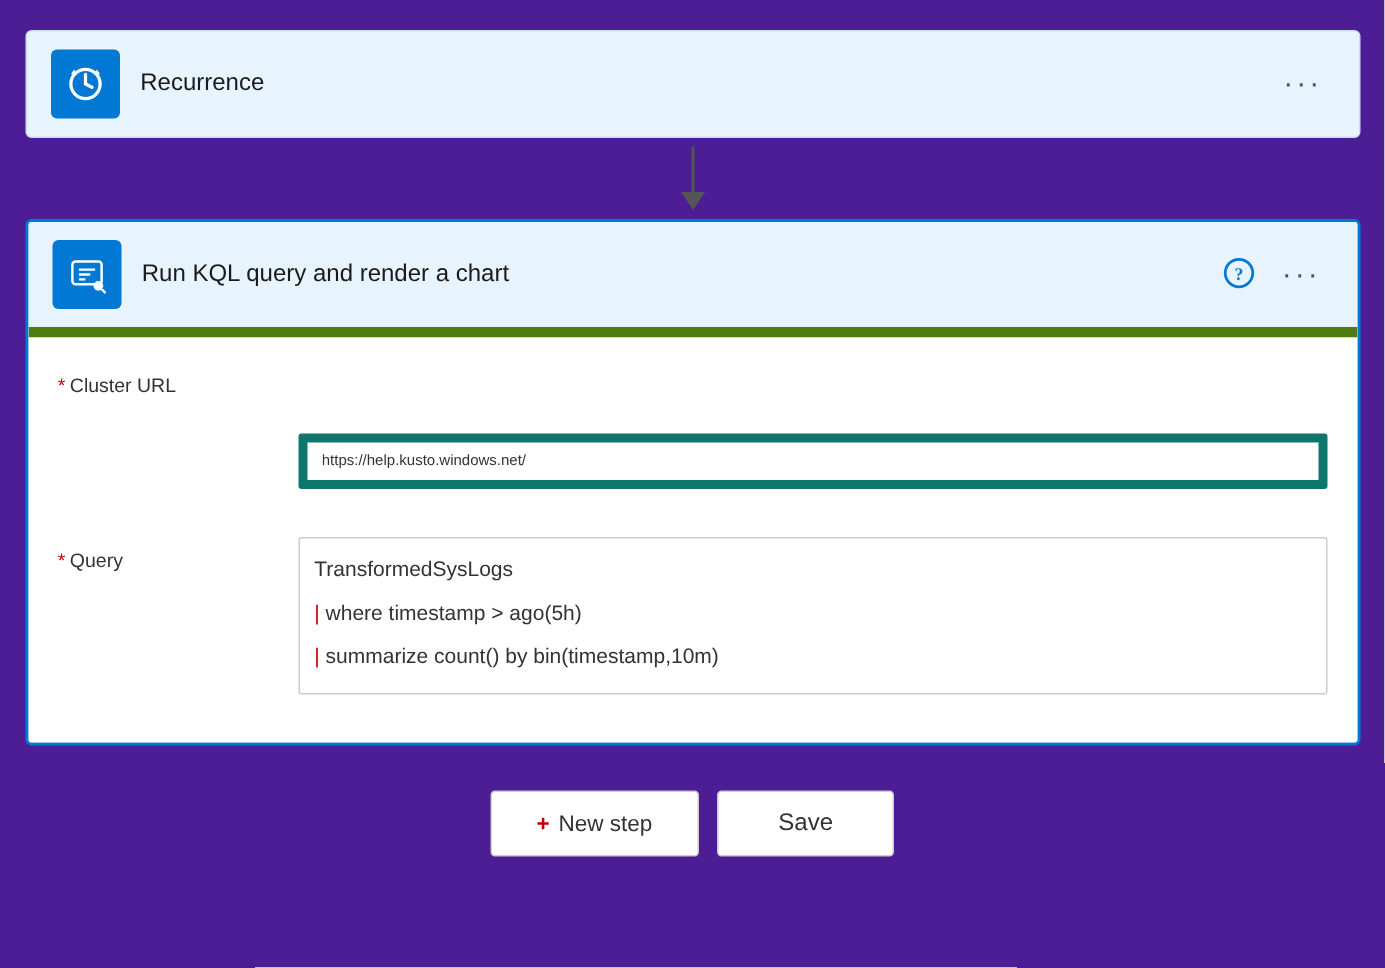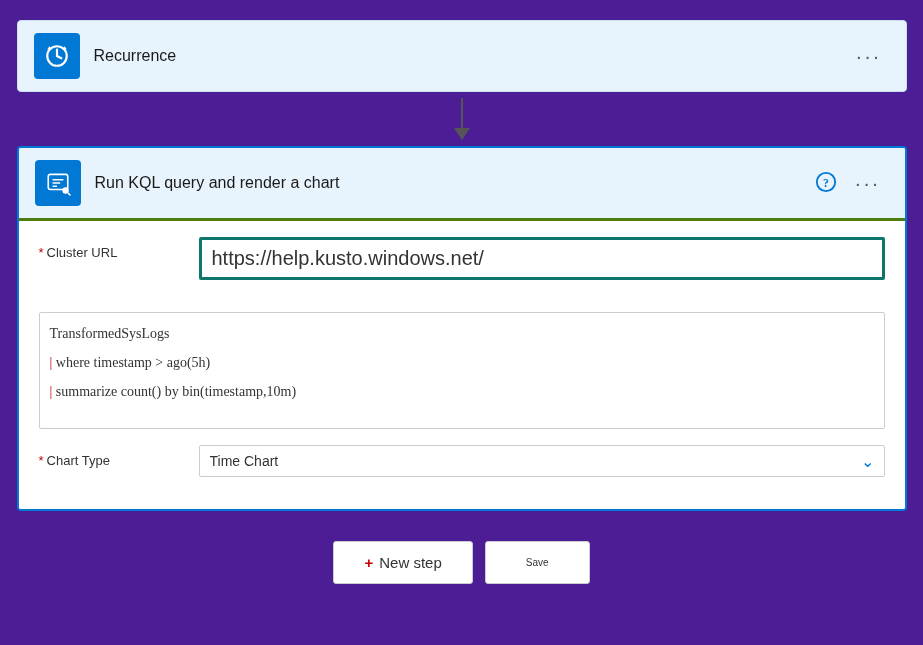--- a/index.html
+++ b/index.html
@@ -96,21 +96,21 @@
     .kql-card {
       width: 890px;
       background: #f8f8f8;
       border: 2px solid #0078d4;
       border-radius: 4px;
       overflow: hidden;
     }
 
     .kql-header {
       background: #e8f4fd;
-      border-bottom: 3px solid #4d7c0f;
+      border-bottom: 7px solid #4d7c0f;
       display: flex;
       align-items: center;
       padding: 12px 16px;
     }
 
     .kql-icon {
       width: 46px;
       height: 46px;
       background: #0078d4;
       border-radius: 4px;
@@ -167,47 +167,47 @@
       color: #333;
     }
 
     .required-star {
       color: #c50000;
       margin-right: 3px;
     }
 
     .field-input {
       flex: 1;
-      border: 3px solid #0f766e;
+      border: 6px solid #0f766e;
       border-radius: 2px;
       padding: 7px 10px;
-      font-size: 20px;
+      font-size: 10px;
       color: #333;
       outline: none;
       background: #fff;
+      margin-top: 48px;
     }
 
     .query-field {
       flex: 1;
       border: 1px solid #ccc;
       border-radius: 2px;
       padding: 10px;
       font-size: 14px;
       min-height: 100px;
       background: #fff;
-      font-family: Liberation Serif, serif;
     }
 
     .query-line {
       margin-bottom: 8px;
       line-height: 1.5;
     }
 
     .query-line:last-child {
-      margin-bottom: 16px;
+      margin-bottom: 4px;
     }
 
     .query-table {
       color: #333;
     }
 
     .query-pipe {
       color: #c50000;
     }
 
@@ -261,21 +261,21 @@
       display: flex;
       align-items: center;
       gap: 6px;
     }
 
     .btn-save {
       background: #fff;
       border: 1px solid #ccc;
       border-radius: 3px;
       padding: 12px 40px;
-      font-size: 10px;
+      font-size: 16px;
       color: #333;
       cursor: pointer;
     }
 
     .plus-icon {
       color: #c50000;
       font-weight: bold;
     }
   </style>
 </head>
@@ -329,49 +329,38 @@
         <div class="field-label">
           <span class="required-star">*</span><span>Cluster URL</span>
         </div>
         <input class="field-input" type="text" value="https://help.kusto.windows.net/" style="">
       </div>
 
       <div class="field-row">
       </div>
 
       <div class="field-row">
+        <div class="field-label">
+          <span class="required-star">*</span><span>Query</span>
+        </div>
         <div class="query-field" contenteditable="true" style="">
           <div class="query-line">
             <span class="query-table">TransformedSysLogs</span>
           </div>
           <div class="query-line">
             <span class="query-pipe">|</span>
             <span class="query-text"> where timestamp &gt; ago(5h)</span>
           </div>
           <div class="query-line">
             <span class="query-pipe">|</span>
             <span class="query-text"> summarize count() by bin(timestamp,10m)</span>
           </div>
         </div>
       </div>
 
-      <div class="field-row">
-        <div class="field-label">
-          <span class="required-star">*</span><span>Chart Type</span>
-        </div>
-        <div class="select-wrapper">
-          <select class="field-select">
-            <option>Time Chart</option>
-            <option>Bar Chart</option>
-            <option>Pie Chart</option>
-            <option>Line Chart</option>
-          </select>
-          <span class="select-chevron">⌄</span>
-        </div>
-      </div>
 
     </div>
   </div>
 
   <div class="bottom-actions">
     <button class="btn-new-step">
       <span class="plus-icon">+</span>
       <span> New step</span>
     </button>
     <button class="btn-save">Save</button>

